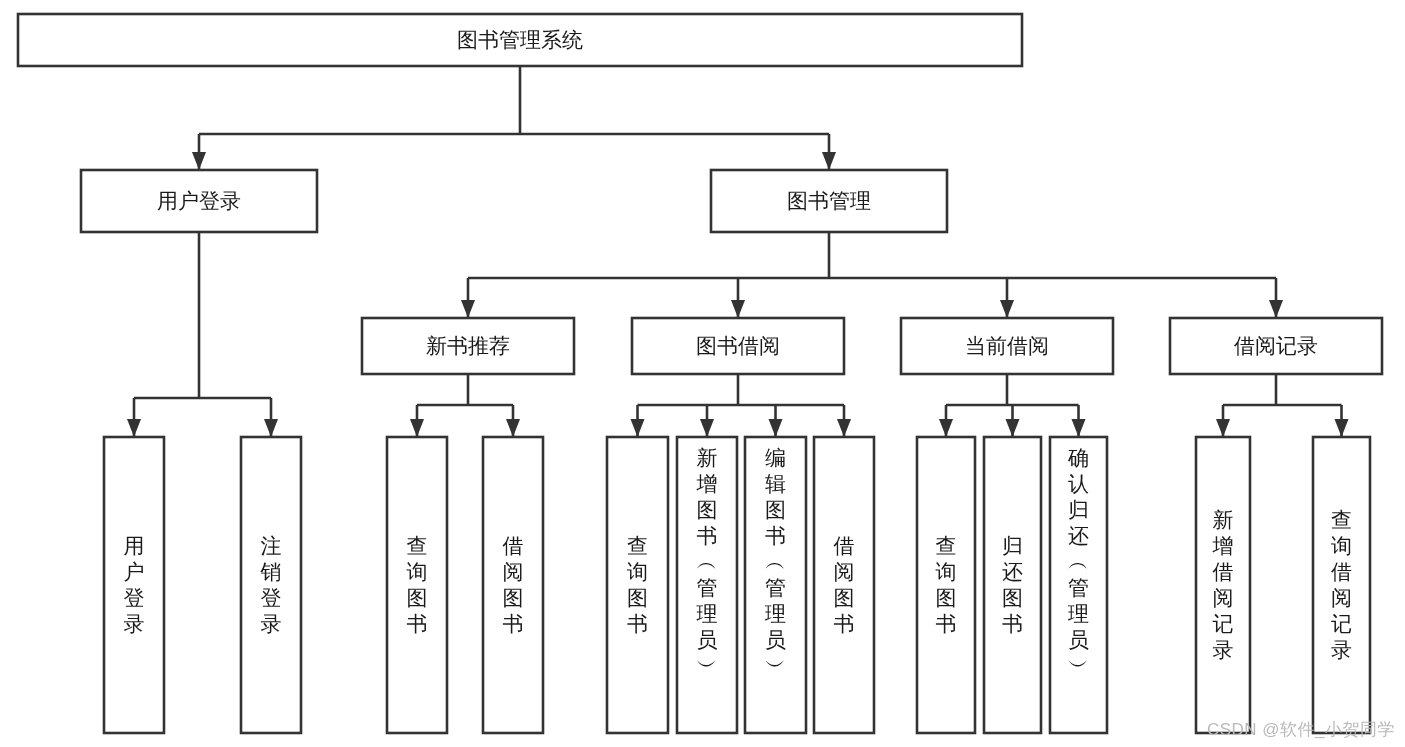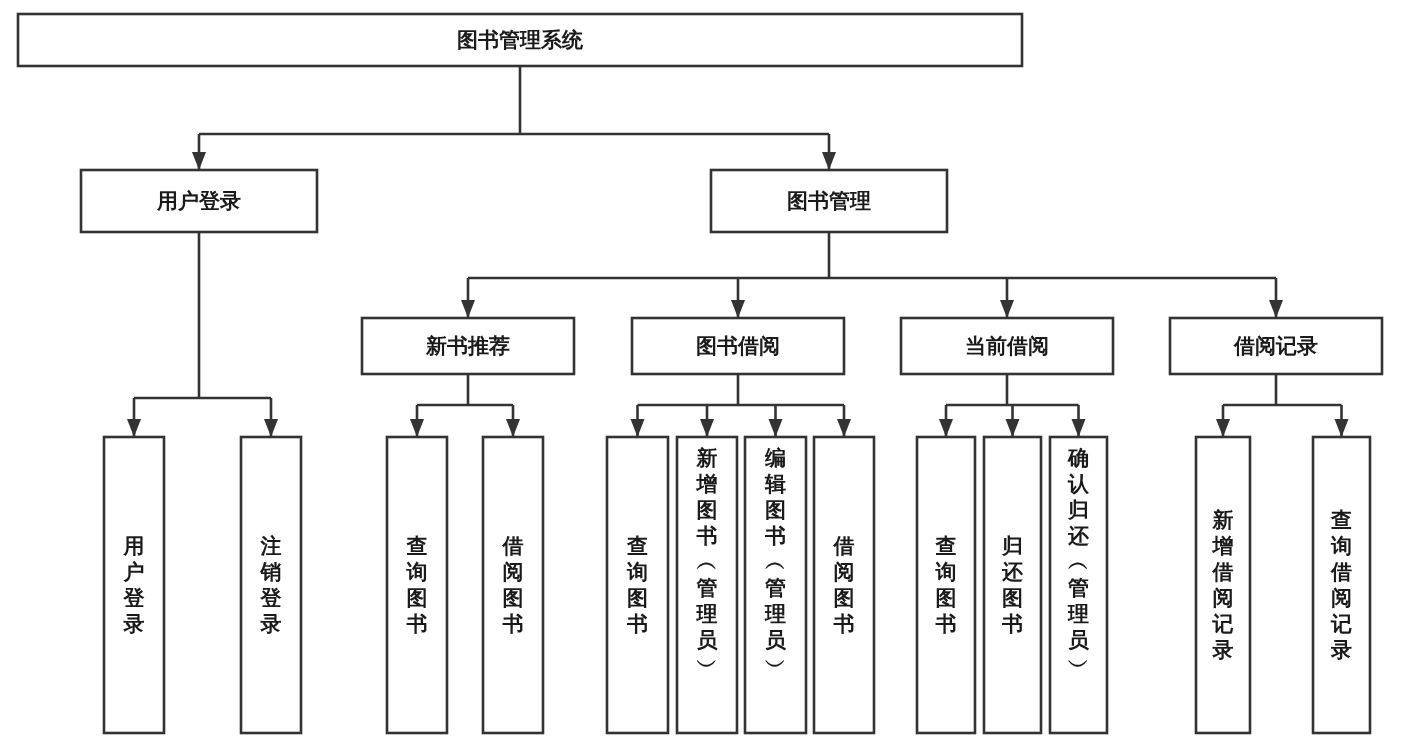--- a/index.html
+++ b/index.html
@@ -11,21 +11,20 @@
     width: 1405px;
     height: 747px;
     font-family: "Liberation Sans", "DejaVu Sans", sans-serif;
     overflow: hidden;
     position: relative;
   }
   #diagram-root {
     position: relative;
     width: 1405px;
     height: 747px;
-    font-weight: bold;
   }
   svg.diagram-svg {
     position: absolute;
     top: 0; left: 0;
     width: 1405px;
     height: 747px;
   }
   .node-box {
     fill: #ffffff;
     stroke: #333333;
@@ -214,13 +213,14 @@
         <g>
           <rect x="1196" y="437" width="54" height="296" class="node-box"></rect>
           <text x="1223" y="527" class="node-label-v"><tspan x="1223" dy="0">新</tspan><tspan x="1223" dy="26">增</tspan><tspan x="1223" dy="26">借</tspan><tspan x="1223" dy="26">阅</tspan><tspan x="1223" dy="26">记</tspan><tspan x="1223" dy="26">录</tspan></text>
         </g>
         <g>
           <rect x="1313" y="437" width="57" height="296" class="node-box"></rect>
           <text x="1341.5" y="527" class="node-label-v"><tspan x="1341.5" dy="0">查</tspan><tspan x="1341.5" dy="26">询</tspan><tspan x="1341.5" dy="26">借</tspan><tspan x="1341.5" dy="26">阅</tspan><tspan x="1341.5" dy="26">记</tspan><tspan x="1341.5" dy="26">录</tspan></text>
         </g>
       </g>
   </svg>
+  <div class="watermark">CSDN @软件_小贺同学</div>
 </div>
 
 </body></html>

